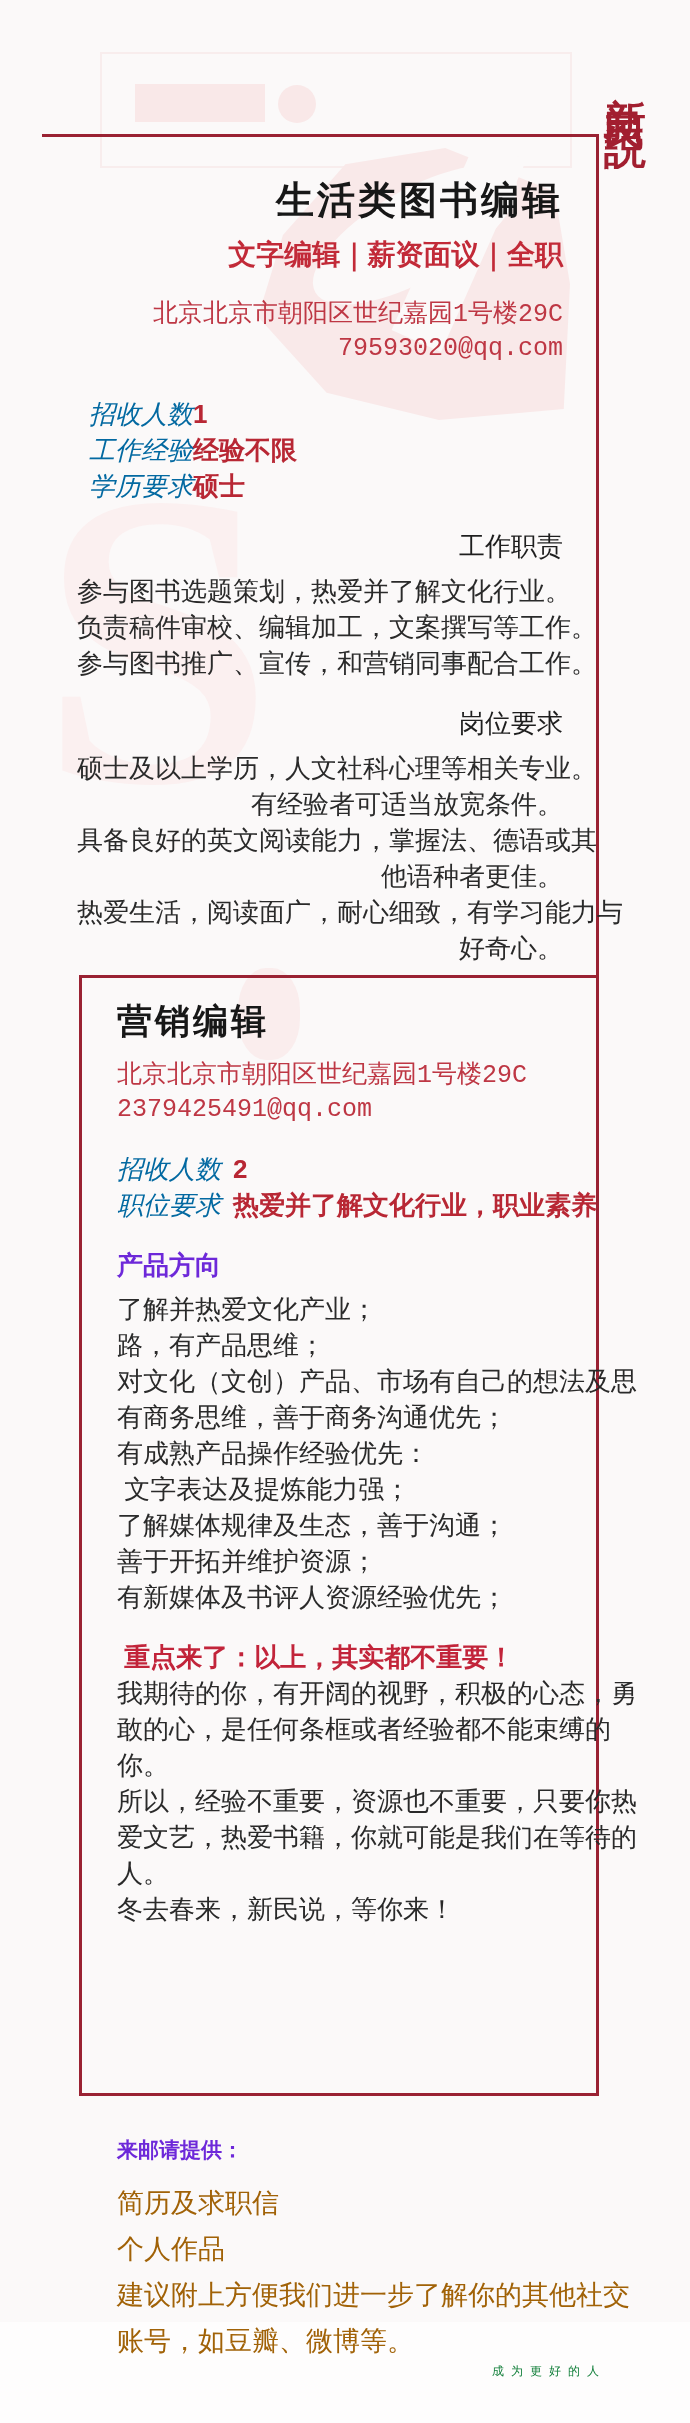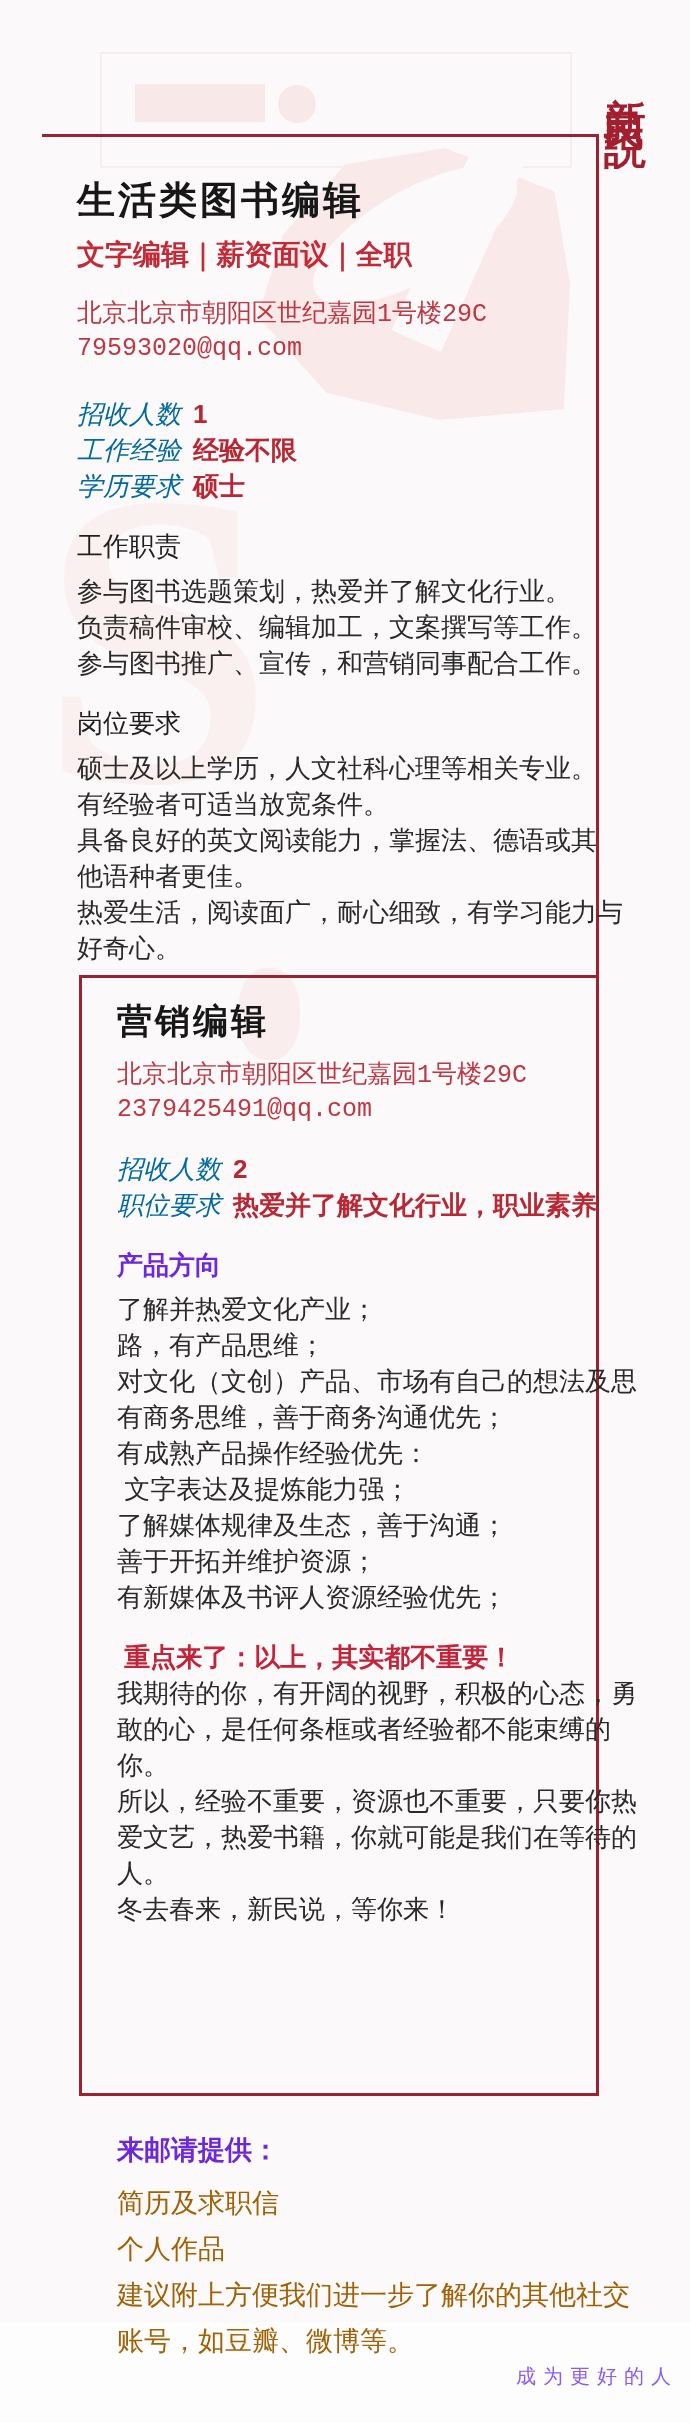--- a/index.html
+++ b/index.html
@@ -25,44 +25,44 @@
   .tline{position:absolute;left:42px;top:134px;width:557px;height:3px;background:#9A2233;}
   .rline{position:absolute;left:596px;top:134px;width:3px;height:844px;background:#9A2233;}
   .box2{position:absolute;left:79px;top:975px;width:520px;height:1121px;border:3px solid #9A2233;box-sizing:border-box;background:transparent;}
 
   
   .brand{position:absolute;left:604px;top:64px;writing-mode:vertical-rl;
     font-family:"Liberation Serif","DejaVu Serif",serif;
     font-size:42px;font-weight:700;color:#A21F30;letter-spacing:14px;line-height:1;}
 
   
-  .sec1{position:absolute;left:77px;top:178px;width:486px;}
+  .sec1{position:absolute;left:77px;top:178px;width:486px;text-align:right;}
   .sec2{position:absolute;left:117px;top:1001px;width:466px;}
   .sec3{position:absolute;left:117px;top:2132px;width:474px;}
 
   .t1{font-family:"Liberation Serif","DejaVu Serif",serif;font-size:38px;font-weight:600;
       color:#171717;margin:0 0 14px 0;letter-spacing:3px;line-height:1.2;}
   .t2{font-family:"Liberation Serif","DejaVu Serif",serif;font-size:35px;font-weight:600;
       color:#171717;margin:0 0 16px 0;letter-spacing:3px;line-height:1.2;}
   .tags{font-size:28px;font-weight:700;color:#C22A38;margin-bottom:26px;line-height:34px;}
   .contact{margin-bottom:30px;font-family:Liberation Mono, monospace;}
   .sec2 .contact{margin-bottom:24px;}
   .c-line{font-size:25px;line-height:34px;color:#BE3744;}
   .meta{margin-bottom:0;}
   .mrow{display:flex;font-size:26px;line-height:36px;}
   .mlabel{color:#0369a1;width:116px;flex:none;font-style:italic;}
   .mvalue{color:#B82734;font-weight:600;}
   .mvalue .vline{white-space:pre;}
   .sech{font-size:26px;color:#1E1E1E;margin:24px 0 8px 0;line-height:37px;}
   .redh{font-size:26px;font-weight:700;color:#6d28d9;margin:24px 0 8px 0;line-height:36px;}
   .line{font-size:26px;line-height:36px;color:#2A2A2A;white-space:pre;}
   .highlight{font-size:26px;font-weight:700;color:#C2243A;line-height:36px;margin-top:24px;white-space:pre;}
-  .sec3 .redh{margin:0 0 12px 0;font-size:27px;}
+  .sec3 .redh{margin:0 0 12px 0;font-size:21px;}
   .sec3 .line{font-size:27px;line-height:46px;color:#a16207;}
-  .slogan{position:absolute;left:516px;top:2363px;font-size:20px;letter-spacing:7px;color:#8b5cf6;}
+  .slogan{position:absolute;left:492px;top:2363px;font-size:12px;letter-spacing:7px;color:#15803d;}
 </style>
 </head>
 <body>
 
 <div class="page">
 
   <div class="wm-outline"></div>
   <div class="wm-rect"></div>
   <div class="wm-dot"></div>
   <div class="wm-logo"></div>

